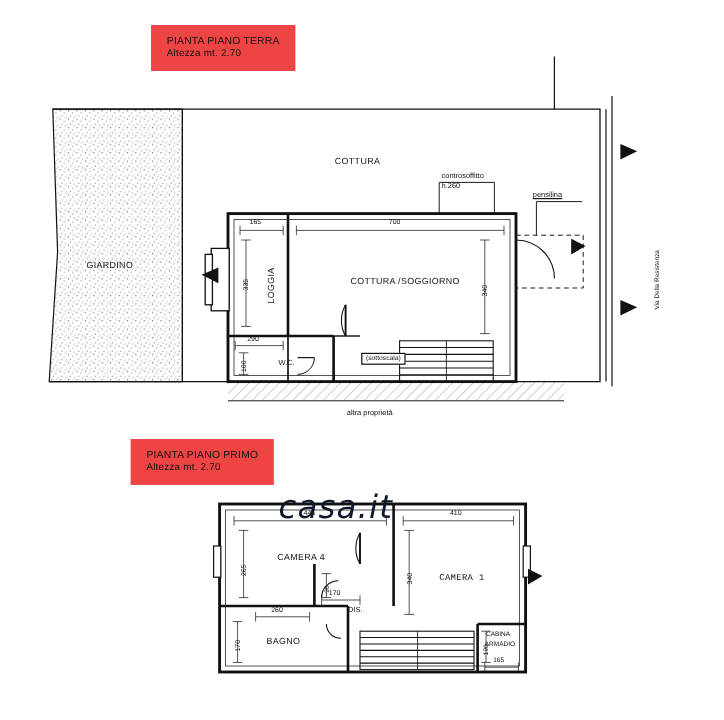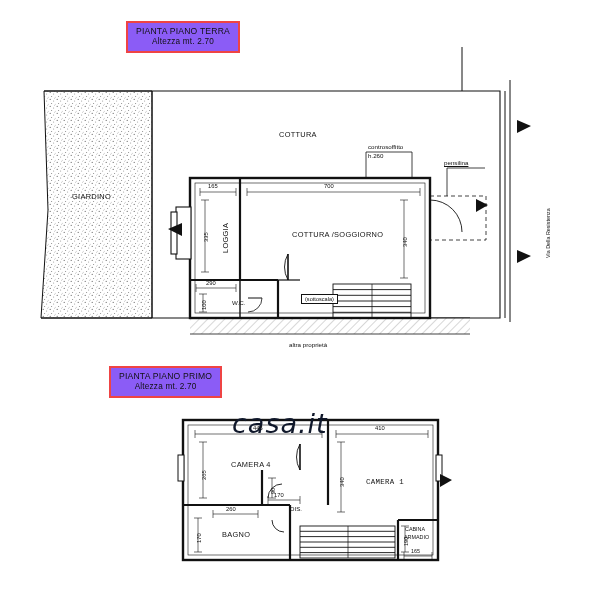--- a/index.html
+++ b/index.html
@@ -17,29 +17,29 @@
   }
   .plan {
     position: absolute;
     left: 0;
     top: 0;
     width: 603px;
     height: 600px;
   }
   .label-box {
     position: absolute;
-    border: 2px solid #ef4444;
-    background: #8b5cf6;
+    border: 5px solid #ef4444;
+    background: #ef4444;
     padding: 3px 8px 4px 8px;
     line-height: 1.25;
     font-size: 8.5px;
     letter-spacing: 0.2px;
   }
   .label-box .t1 { display: block; font-size: 8.6px; }
-  .label-box .t2 { display: block; font-size: 8.2px; text-align: center; }
+  .label-box .t2 { display: block; font-size: 8.2px; }
   #title-terra { left: 126px; top: 21px; }
   #title-primo { left: 109px; top: 366px; }
 
   .txt {
     position: absolute;
     font-size: 7.6px;
     color: #111111;
     white-space: nowrap;
   }
   .txt.small { font-size: 6.2px; }
@@ -272,21 +272,21 @@
 
 <div class="watermark">
   <span>casa.it</span>
 </div>
 
 <div class="label-box" id="title-terra">
   <span class="t1">PIANTA PIANO TERRA</span>
   <span class="t2">Altezza mt. 2.70</span>
 </div>
 
-<div class="txt room-name" style="left:72px; top:192px;">GIARDINO</div>
+<div class="txt room-name" style="left:72px; top:216px;">GIARDINO</div>
 <div class="txt room-name" style="left:279px; top:130px;">COTTURA</div>
 <div class="txt room-name rot90" style="left:221px; top:253px;">LOGGIA</div>
 <div class="txt room-name" style="left:292px; top:230px;">COTTURA /SOGGIORNO</div>
 <div class="txt small" style="left:232px; top:299px;">W.C.</div>
 <div class="boxed-txt" style="left:301px; top:294px;">(sottoscala)</div>
 
 <div class="txt small" style="left:368px; top:143px;">controsoffitto</div>
 <div class="txt small" style="left:368px; top:152px;">h.260</div>
 <div class="txt small" style="left:444px; top:159px; text-decoration:underline;">pensilina</div>
 <div class="txt small" style="left:289px; top:341px;">altra proprietà</div>

